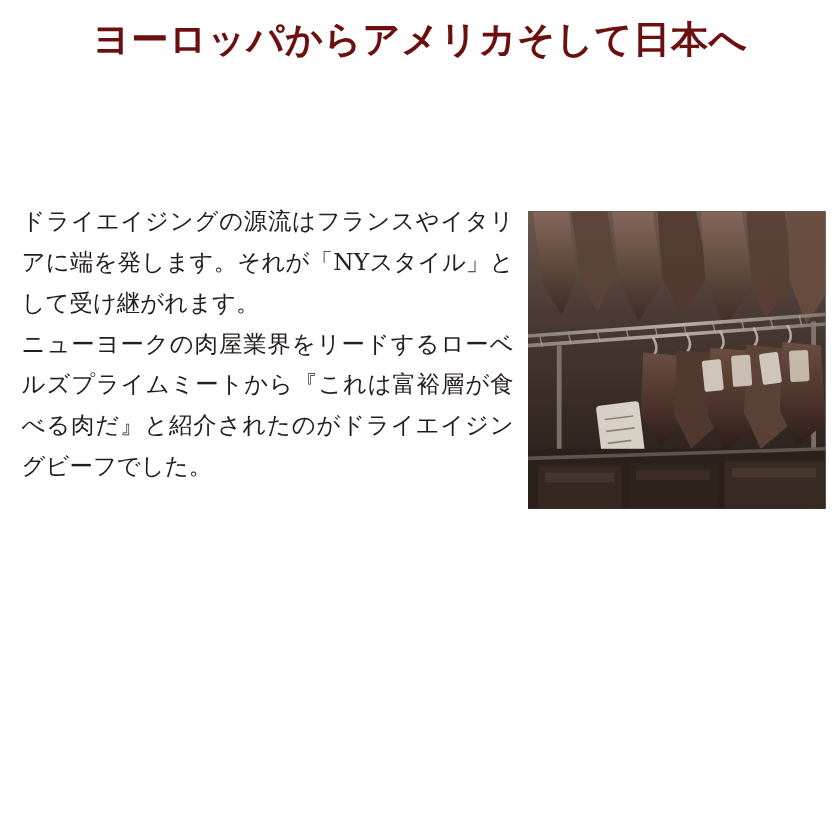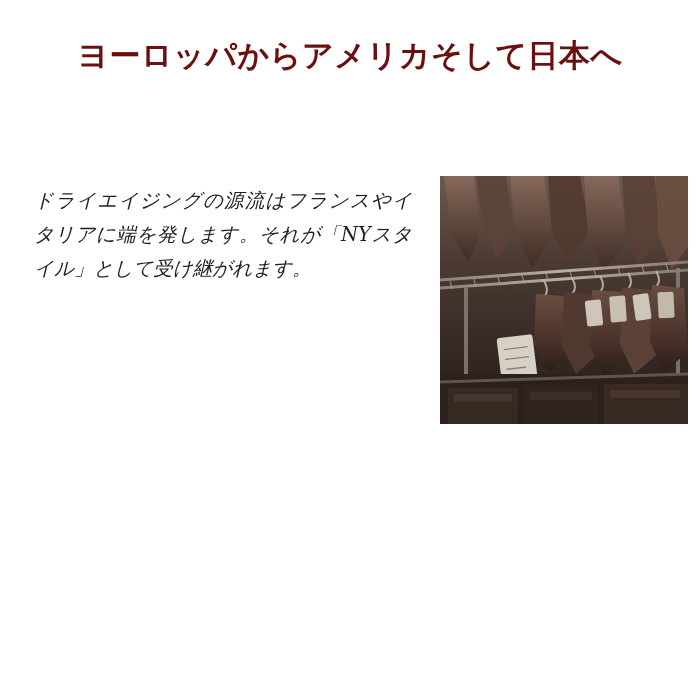--- a/index.html
+++ b/index.html
@@ -15,21 +15,21 @@
   }
   .page {
     position: relative;
     width: 700px;
     height: 700px;
     box-sizing: border-box;
   }
 
   
   .heading-block {
-    padding-top: 38px;
+    padding-top: 16px;
     text-align: center;
   }
   .headline-1 {
     color: #6b0f0f;
     font-size: 31px;
     line-height: 1.15;
     font-weight: bold;
     letter-spacing: 0.5px;
     white-space: nowrap;
     font-family: "DejaVu Serif", "Liberation Serif", serif;
@@ -57,24 +57,23 @@
     position: absolute;
     left: 18px;
     top: 0;
     width: 410px;
     color: #241c1c;
     font-size: 19.5px;
     line-height: 34px;
     font-family: "DejaVu Serif", "Liberation Serif", serif;
   }
   .body-text p {
-    margin: 16px;
+    margin: 0;
     text-align: justify;
     text-justify: inter-character;
-    font-style: italic;
   }
 
   
   .photo {
     position: absolute;
     left: 440px;
     top: 8px;
     width: 248px;
     height: 248px;
     overflow: hidden;
@@ -90,20 +89,21 @@
 <div class="page">
 
   <div class="heading-block">
     <div class="headline-1">ヨーロッパからアメリカそして日本へ</div>
   </div>
 
   <div class="content">
 
     <div class="body-text">
       <p>ドライエイジングの源流はフランスやイタリアに端を発します。それが「NYスタイル」として受け継がれます。</p>
+      <p>ニューヨークの肉屋業界をリードするローベルズプライムミートから『これは富裕層が食べる肉だ』と紹介されたのがドライエイジングビーフでした。</p>
     </div>
 
     <div class="photo">
       <svg width="248" height="248" viewBox="0 0 248 248" role="img" aria-label="photo">
         <defs>
           <linearGradient id="bg" x1="0" y1="0" x2="0" y2="1">
             <stop offset="0%" stop-color="#6b5a50"></stop>
             <stop offset="35%" stop-color="#4a3a33"></stop>
             <stop offset="100%" stop-color="#241b17"></stop>
           </linearGradient>

